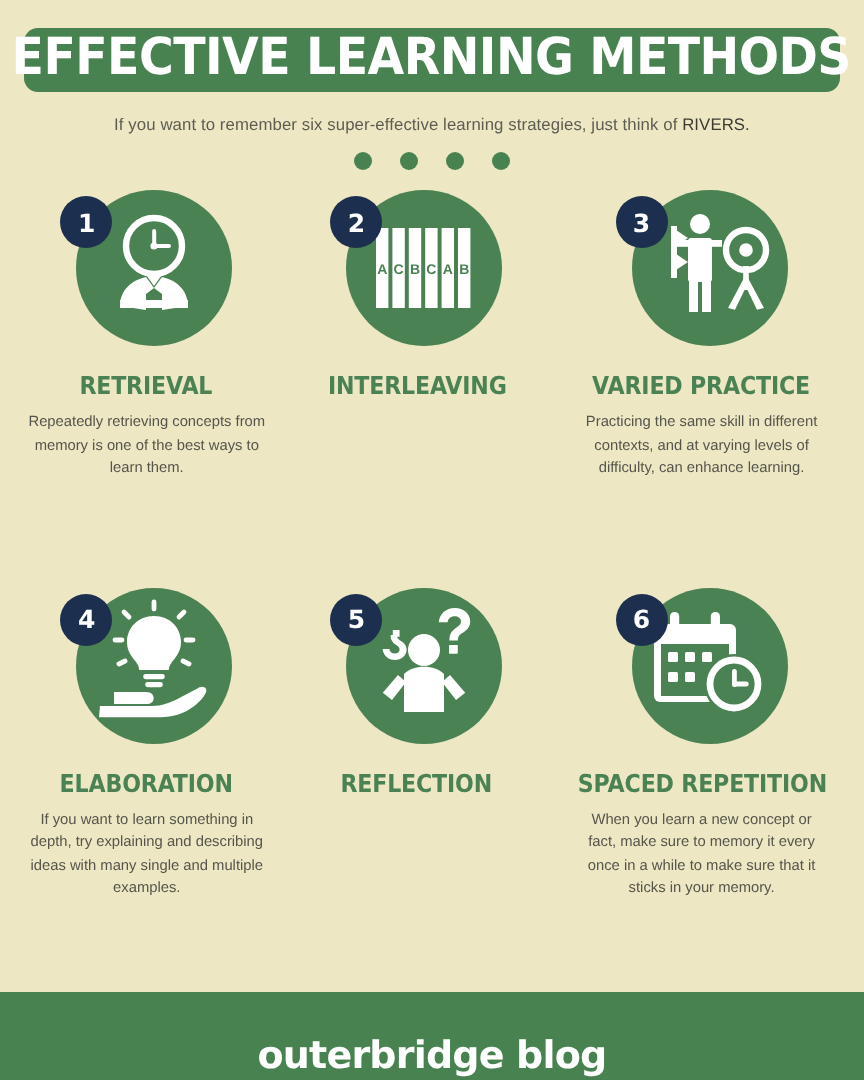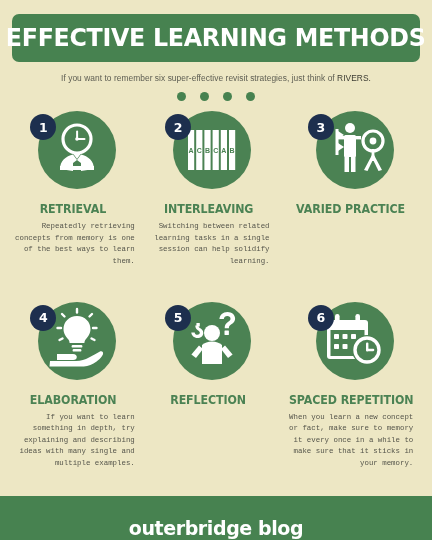--- a/index.html
+++ b/index.html
@@ -24,21 +24,21 @@
     flex-direction: column;
   }
 
   
   .header-wrap {
     padding: 14px 12px 0 12px;
   }
   .title-bar {
     background: #478250;
     border-radius: 7px;
-    height: 48px;
+    height: 32px;
     display: flex;
     align-items: center;
     justify-content: center;
   }
   .title-text {
     color: #FFFFFF;
     font-family: "DejaVu Sans", sans-serif;
     font-weight: bold;
     font-size: 25.5px;
     letter-spacing: -0.3px;
@@ -136,23 +136,23 @@
     transform: scaleX(0.9);
     text-align: center;
     white-space: nowrap;
     margin-bottom: 6px;
     line-height: 1;
   }
   .card-desc {
     color: #55554b;
     font-size: 7.4px;
     line-height: 1.55;
-    text-align: right;
+    text-align: center;
     max-width: 125px;
-    font-family: Liberation Mono, monospace;
+    font-family: Liberation Sans, sans-serif;
   }
 
   
   .footer {
     background: #478250;
     height: 44px;
     display: flex;
     align-items: center;
     justify-content: center;
     margin-top: 4px;
@@ -174,21 +174,21 @@
 </style>
 </head>
 <body>
 
 <div class="page">
 
   <div class="header-wrap">
     <div class="title-bar">
       <div class="title-text">EFFECTIVE LEARNING METHODS</div>
     </div>
-    <div class="subtitle"><span>If you want to remember six super-effective revisit strategies, just think of </span><b>RIVERS.</b></div>
+    <div class="subtitle"><span>If you want to remember six super-effective learning strategies, just think of </span><b>RIVERS.</b></div>
     <div class="dots">
       <span class="dot"></span>
       <span class="dot"></span>
       <span class="dot"></span>
       <span class="dot"></span>
     </div>
   </div>
 
   <div class="grid">
 
@@ -231,21 +231,20 @@
           <rect x="15" y="19" width="47.2" height="40" fill="none" stroke="#fff" stroke-width="0"></rect>
           <text class="letterbar-text" x="18.1" y="42" text-anchor="middle">A</text>
           <text class="letterbar-text" x="26.3" y="42" text-anchor="middle">C</text>
           <text class="letterbar-text" x="34.5" y="42" text-anchor="middle">B</text>
           <text class="letterbar-text" x="42.7" y="42" text-anchor="middle">C</text>
           <text class="letterbar-text" x="50.9" y="42" text-anchor="middle">A</text>
           <text class="letterbar-text" x="59.1" y="42" text-anchor="middle">B</text>
         </svg>
       </div>
       <div class="card-title">INTERLEAVING</div>
-      <div class="card-desc">Switching between related learning tasks in a single session can help solidify learning.</div>
     </div>
 
     <div class="card">
       <div class="icon-zone">
         <div class="circle"></div>
         <div class="badge">3</div>
         <svg class="glyph" viewBox="0 0 78 78">
           <circle cx="34" cy="17" r="5" fill="#fff"></circle>
           <rect x="28" y="24" width="12" height="22" rx="1.5" fill="#fff"></rect>
           <rect x="28.5" y="45" width="4.5" height="16" fill="#fff"></rect>
@@ -256,20 +255,21 @@
           <path d="M22 20 l6 4 -6 4 z" fill="#fff"></path>
           <path d="M22 32 l6 4 -6 4 z" fill="#fff"></path>
           <circle cx="57" cy="30" r="10" fill="none" stroke="#fff" stroke-width="3.2"></circle>
           <circle cx="57" cy="30" r="3.4" fill="#fff"></circle>
           <rect x="55.6" y="38" width="2.8" height="12" fill="#fff"></rect>
           <path d="M48 59 l8 -15 2.5 1.4 -7 14.5 z" fill="#fff"></path>
           <path d="M66 59 l-8 -15 -2.5 1.4 7 14.5 z" fill="#fff"></path>
         </svg>
       </div>
       <div class="card-title">VARIED PRACTICE</div>
+      <div class="card-desc">Practicing the same skill in different contexts, and at varying levels of difficulty, can enhance learning.</div>
     </div>
 
     <div class="card">
       <div class="icon-zone">
         <div class="circle"></div>
         <div class="badge">4</div>
         <svg class="glyph" viewBox="0 0 78 78">
           <path d="M39 14 c-8 0 -13.5 6 -13.5 13 0 5 2.8 7.8 4.5 10 1.2 1.6 1.5 2.6 1.6 4 h14.8 c0.1 -1.4 0.4 -2.4 1.6 -4 1.7 -2.2 4.5 -5 4.5 -10 0 -7 -5.5 -13 -13.5 -13 z" fill="#fff"></path>
           <rect x="33.6" y="43" width="10.8" height="2.6" rx="1.2" fill="#fff"></rect>
           <rect x="34.6" y="47" width="8.8" height="2.6" rx="1.2" fill="#fff"></rect>

